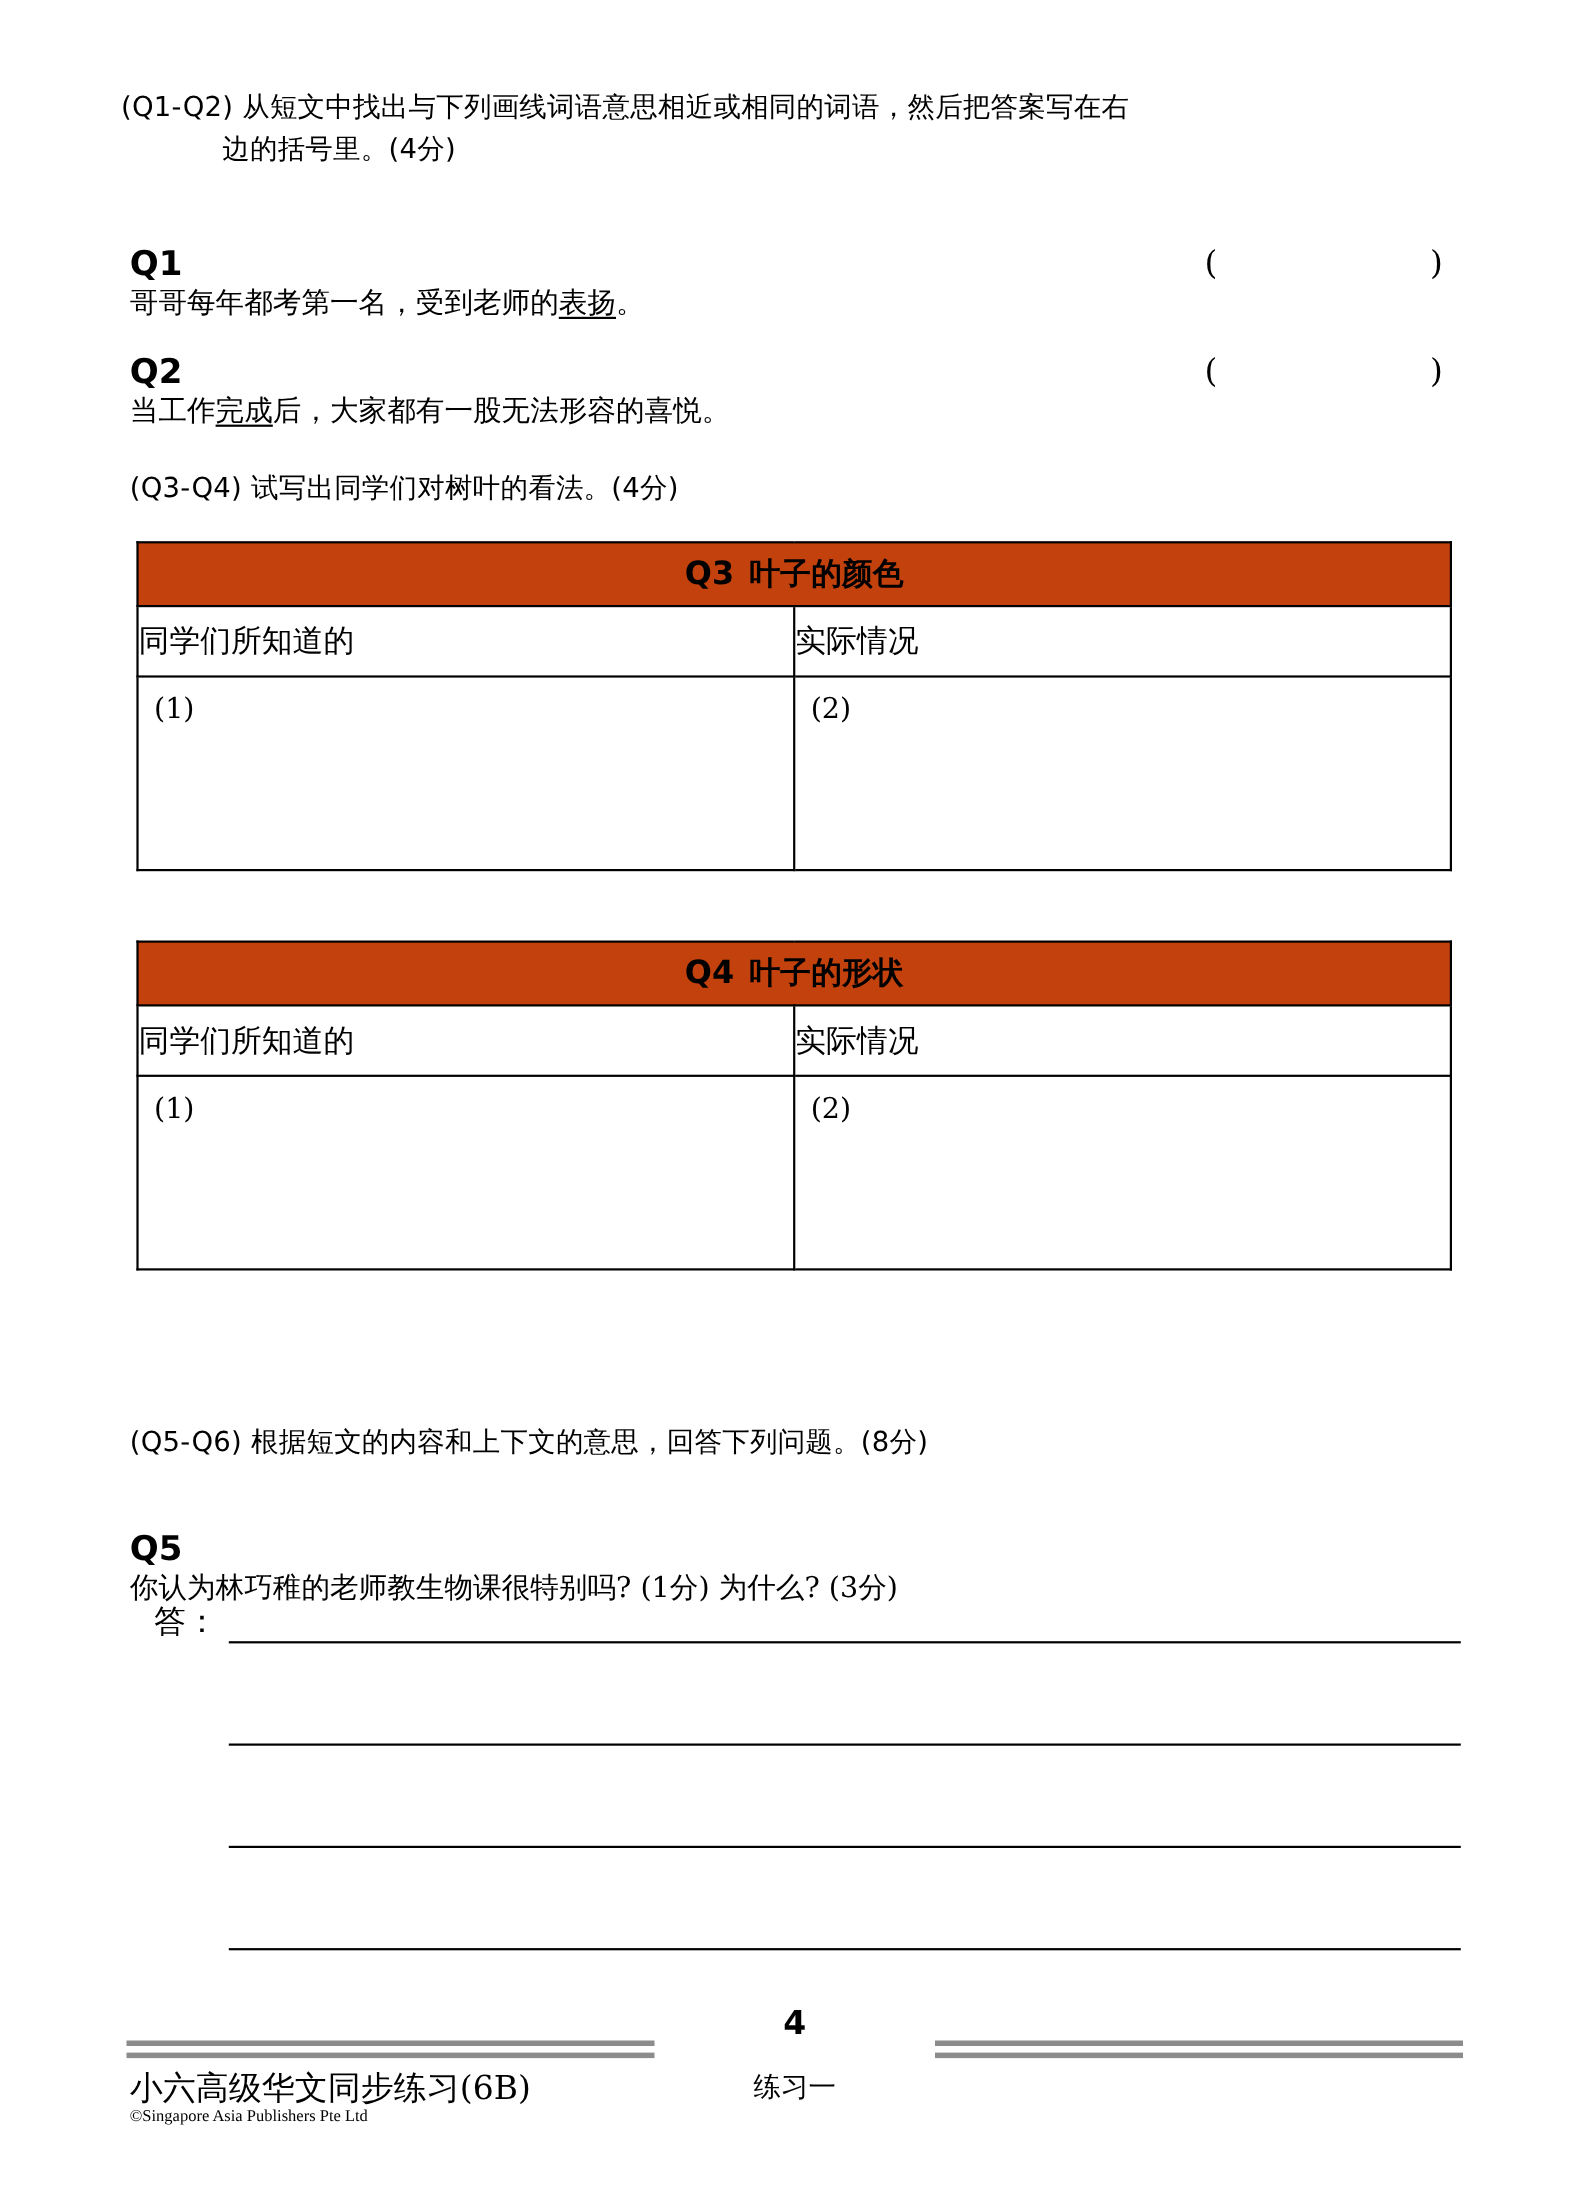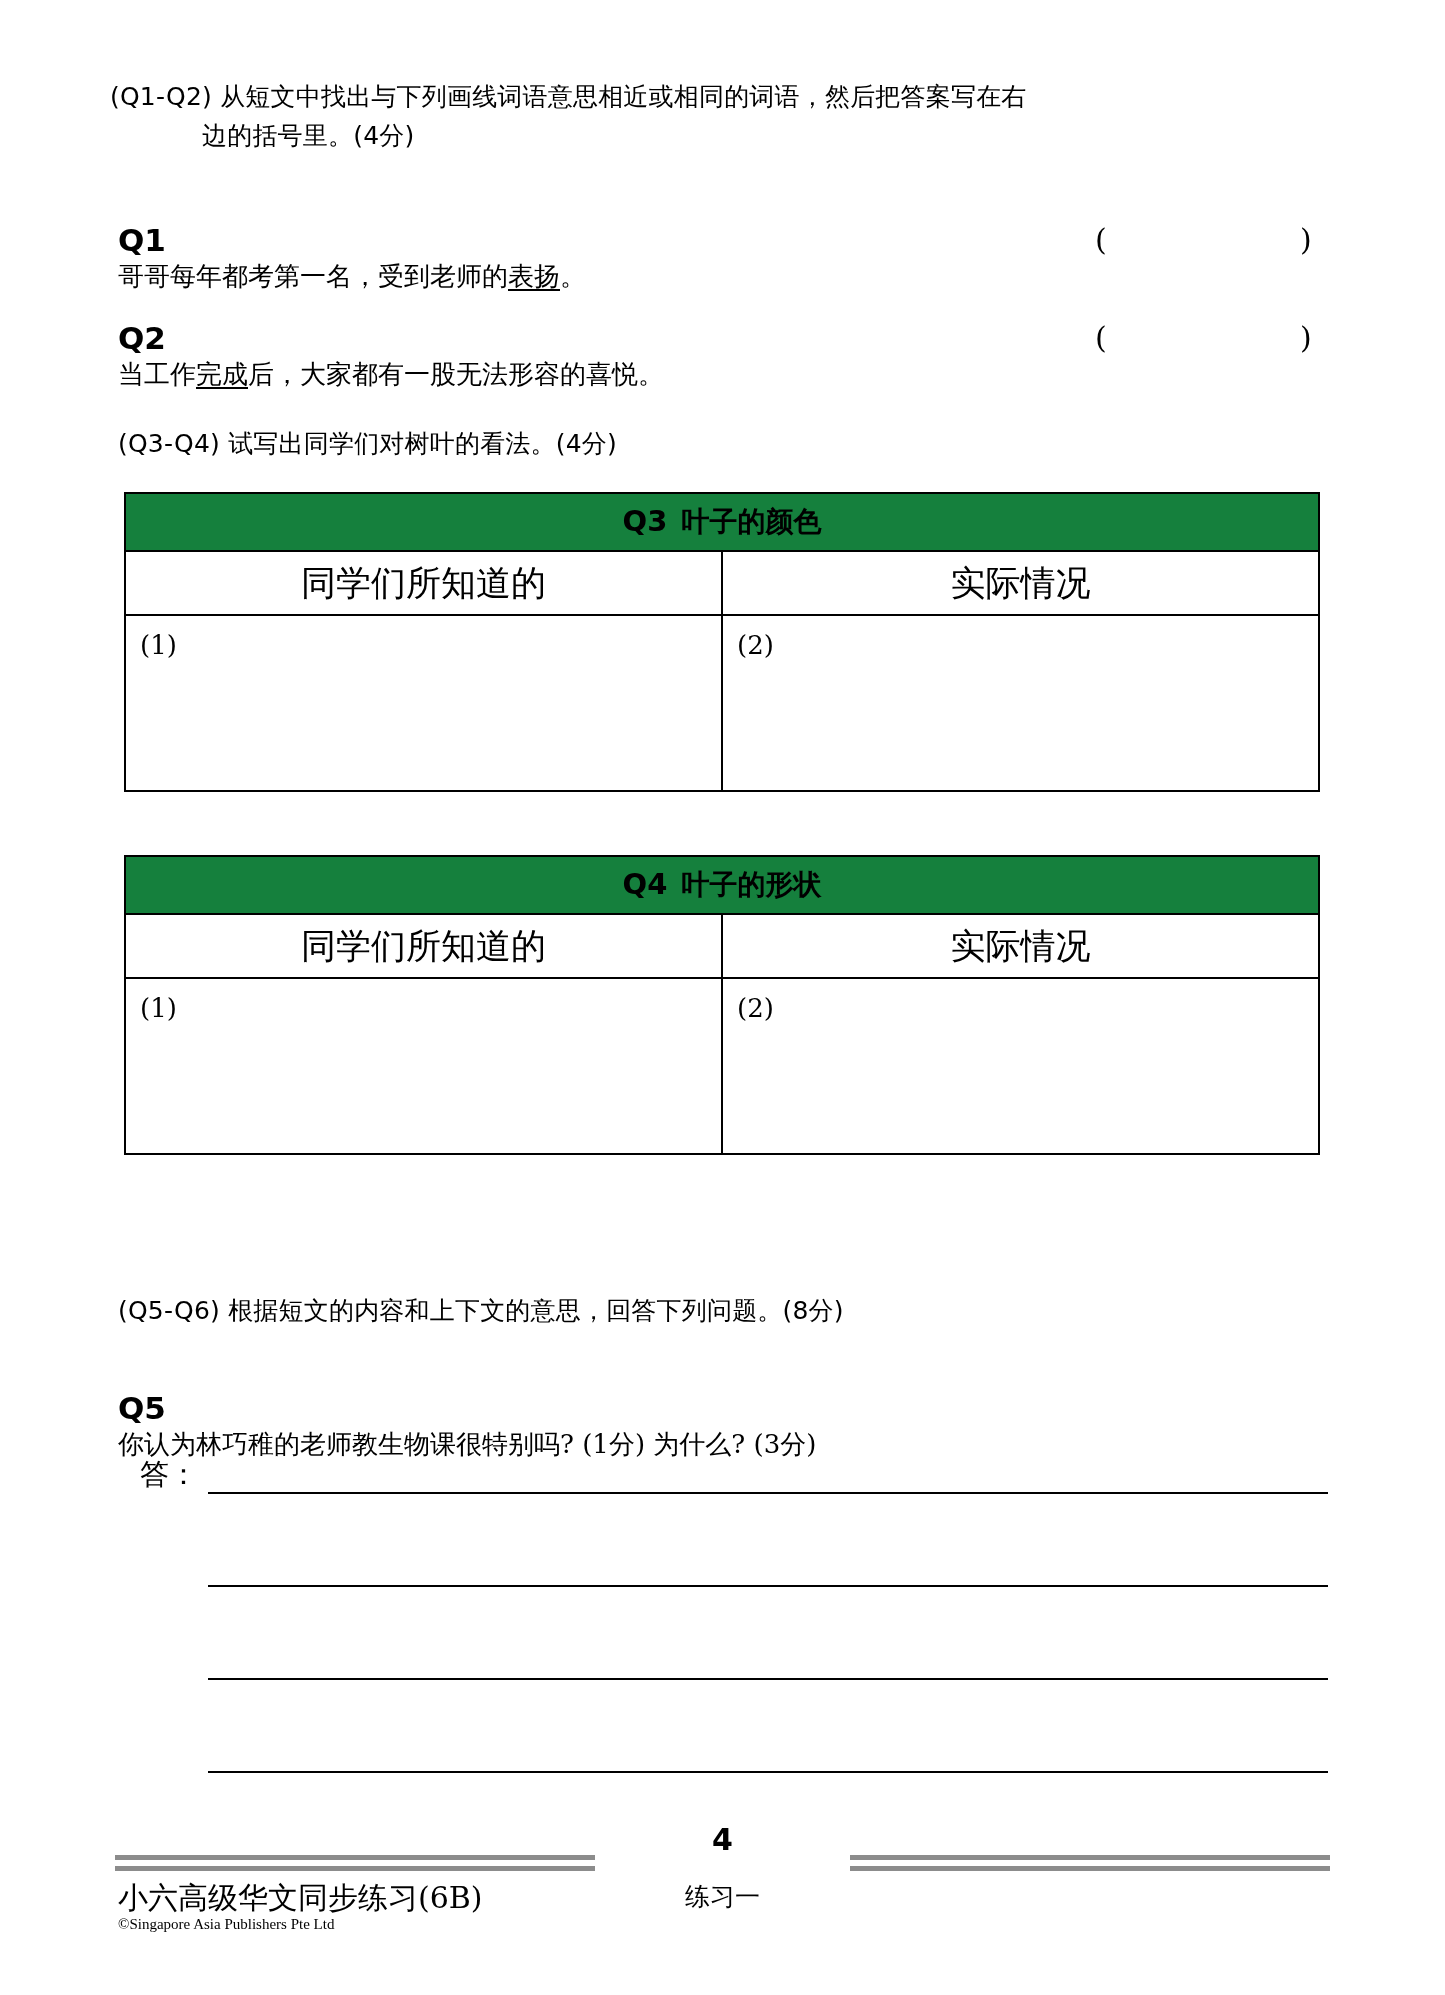--- a/index.html
+++ b/index.html
@@ -68,38 +68,38 @@
     position: absolute;
     border-collapse: collapse;
     table-layout: fixed;
   }
   .tbl td {
     border: 2px solid #000;
     padding: 0;
     vertical-align: top;
   }
   .tbl .hdr {
-    background: #15803d;
+    background: #c2410c;
     text-align: center;
     font-family: "DejaVu Serif", serif;
     font-weight: bold;
     font-size: 28px;
     height: 56px;
     vertical-align: middle;
   }
   .tbl .hdr .qnum {
     font-family: "DejaVu Sans", sans-serif;
     font-weight: bold;
     font-size: 29px;
     margin-right: 14px;
   }
   .tbl .sub {
-    text-align: center;
-    font-family: "DejaVu Serif", serif;
-    font-size: 35px;
+    text-align: left;
+    font-family: "DejaVu Serif", serif;
+    font-size: 28px;
     height: 62px;
     vertical-align: middle;
   }
   .tbl .ans {
     height: 160px;
     font-family: "DejaVu Serif", serif;
     font-size: 26px;
     padding: 14px 0 0 14px;
   }
   .answord {

